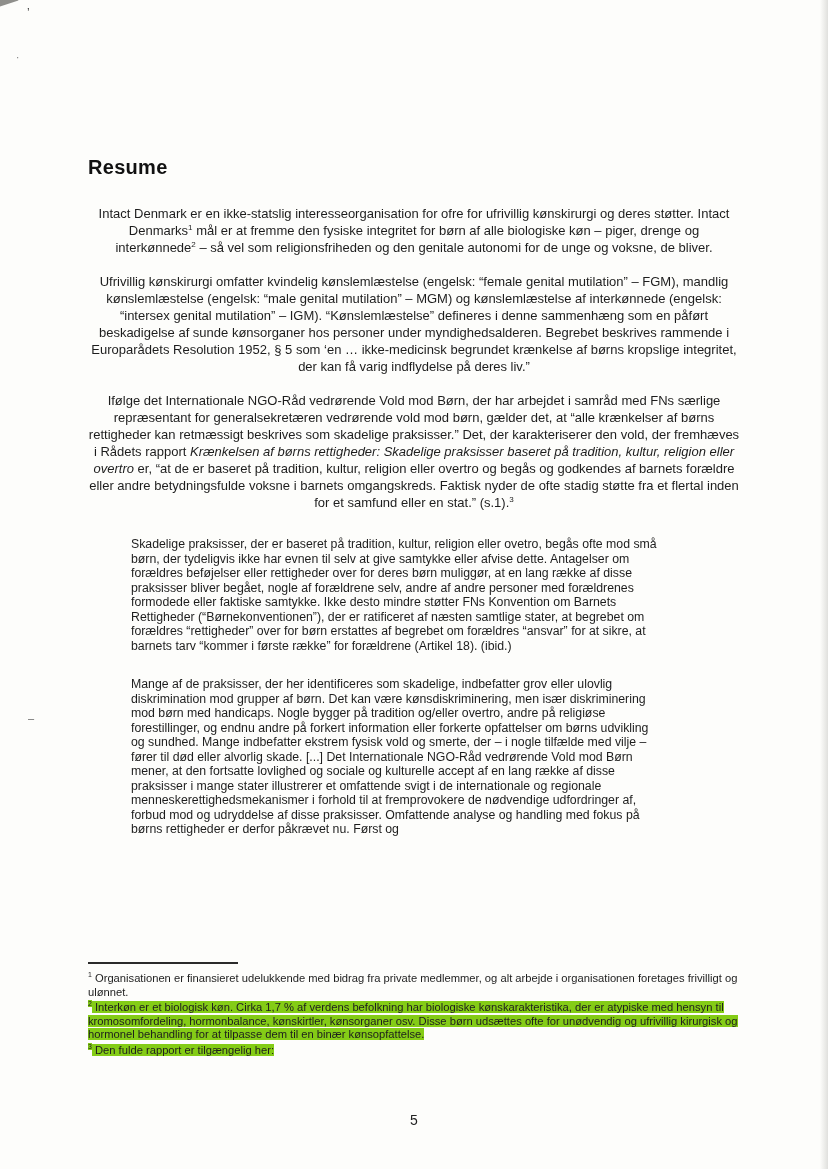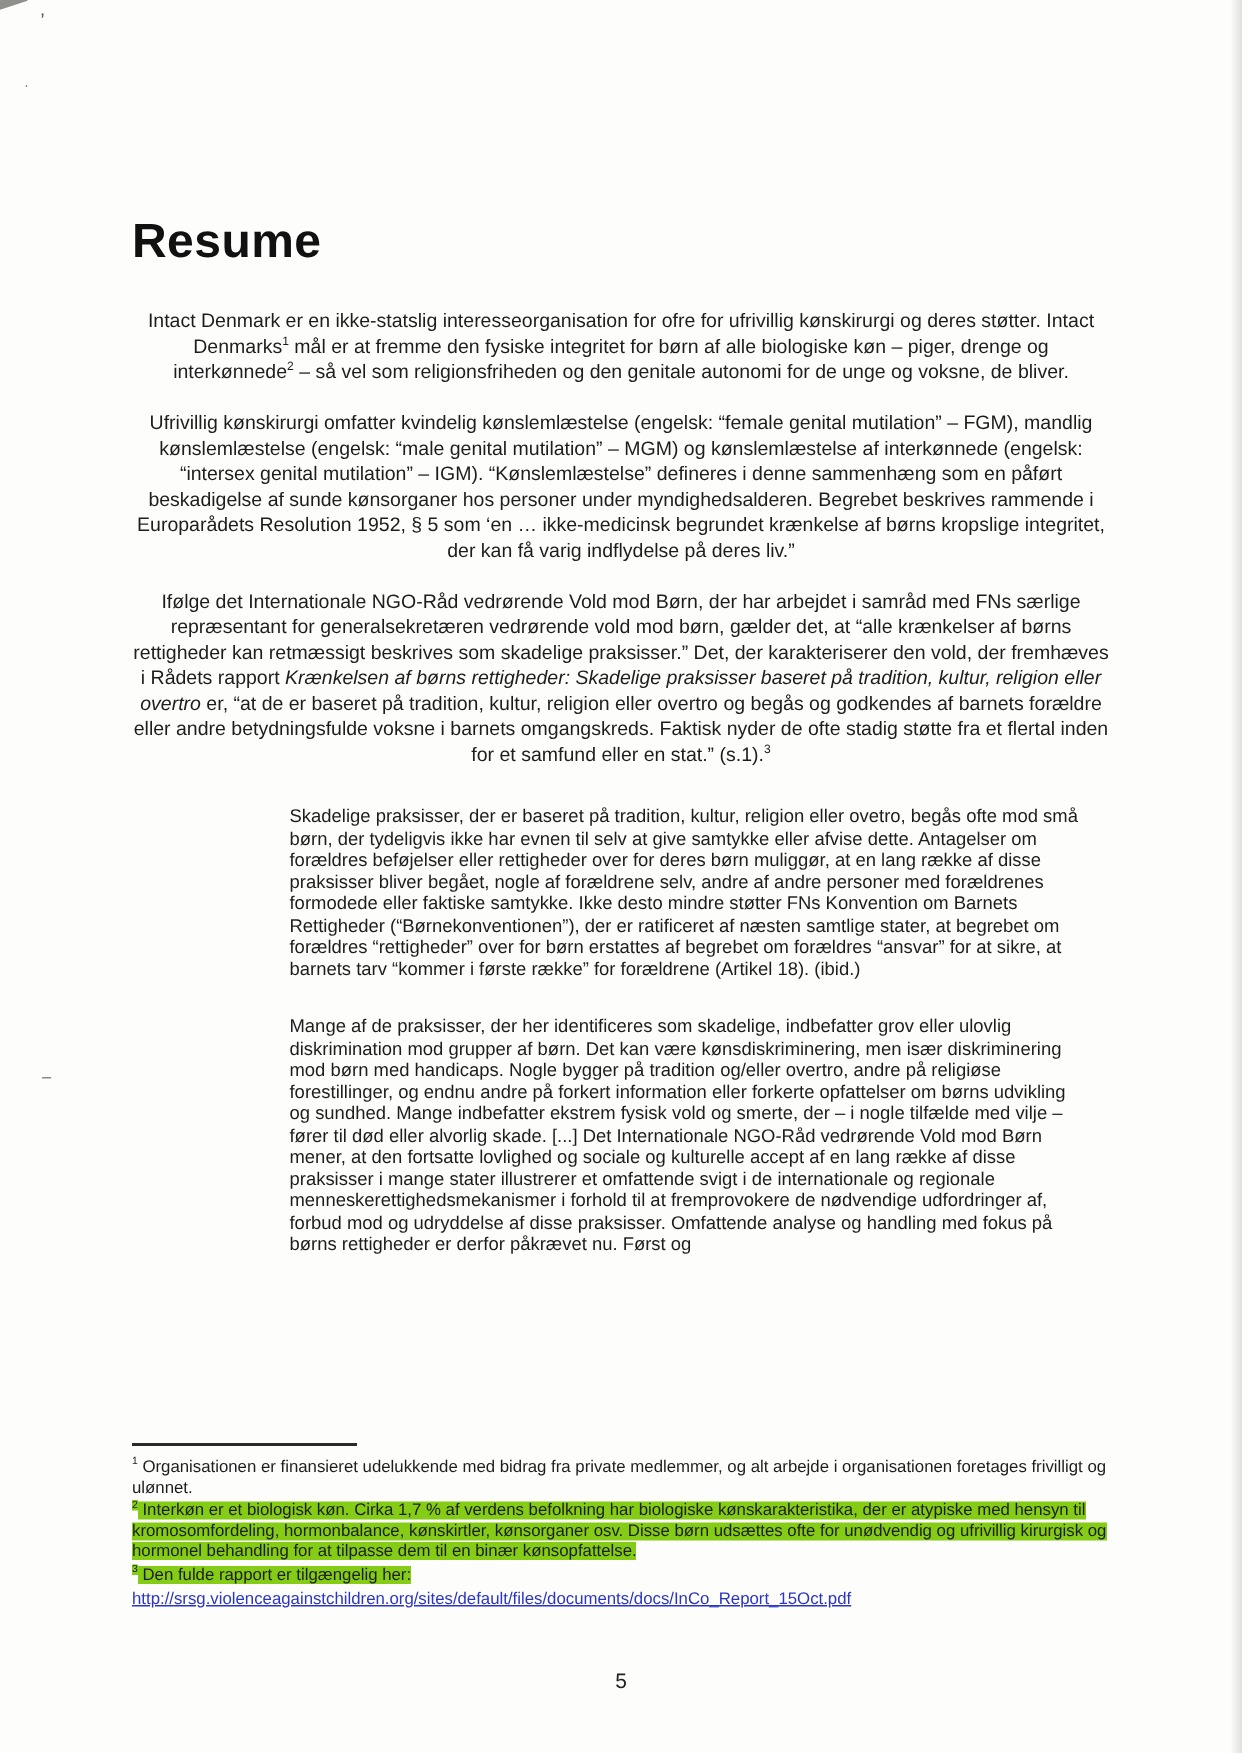--- a/index.html
+++ b/index.html
@@ -8,32 +8,32 @@
     width:828px; height:1169px;
     background:#fdfdfb;
     font-family:"Liberation Sans","DejaVu Sans",sans-serif;
     color:#1d1d1d;
     overflow:hidden;
   }
   .content {
     position:absolute; left:88px; top:140px; width:652px;
   }
   h1.title {
-    margin:2px 0 26px 0;
-    font-size:32px; font-weight:bold; letter-spacing:0.3px; color:#111;
+    margin:16px 0 26px 0;
+    font-size:20px; font-weight:bold; letter-spacing:0.3px; color:#111;
   }
   p.body {
     margin:0 0 17px 0;
     font-size:13px; line-height:17px;
     text-align:center;
   }
   p.body.ngo { margin-bottom:26px; }
   p.lead { margin:0 0 26px 0; font-size:13.5px; line-height:17px; }
   .quote {
-    margin:0 0 24px 105px;
+    margin:0 0 24px 43px;
     width:533px;
     font-size:12.3px; line-height:14.5px;
   }
   .sup { vertical-align:super; font-size:0.62em; line-height:0; }
   .i { font-style:italic; }
   .hl { background:#84cc16; }
   .footnote-section {
     position:absolute; left:88px; top:962px; width:658px;
   }
   .fnrule {
@@ -88,18 +88,17 @@
     <div class="quote">Skadelige praksisser, der er baseret på tradition, kultur, religion eller ovetro, begås ofte mod små børn, der tydeligvis ikke har evnen til selv at give samtykke eller afvise dette. Antagelser om forældres beføjelser eller rettigheder over for deres børn muliggør, at en lang række af disse praksisser bliver begået, nogle af forældrene selv, andre af andre personer med forældrenes formodede eller faktiske samtykke. Ikke desto mindre støtter FNs Konvention om Barnets Rettigheder (“Børnekonventionen”), der er ratificeret af næsten samtlige stater, at begrebet om forældres “rettigheder” over for børn erstattes af begrebet om forældres “ansvar” for at sikre, at barnets tarv “kommer i første række” for forældrene (Artikel 18). (ibid.)</div>
 
     <div class="quote">Mange af de praksisser, der her identificeres som skadelige, indbefatter grov eller ulovlig diskrimination mod grupper af børn. Det kan være kønsdiskriminering, men især diskriminering mod børn med handicaps. Nogle bygger på tradition og/eller overtro, andre på religiøse forestillinger, og endnu andre på forkert information eller forkerte opfattelser om børns udvikling og sundhed. Mange indbefatter ekstrem fysisk vold og smerte, der – i nogle tilfælde med vilje – fører til død eller alvorlig skade. [...] Det Internationale NGO-Råd vedrørende Vold mod Børn mener, at den fortsatte lovlighed og sociale og kulturelle accept af en lang række af disse praksisser i mange stater illustrerer et omfattende svigt i de internationale og regionale menneskerettighedsmekanismer i forhold til at fremprovokere de nødvendige udfordringer af, forbud mod og udryddelse af disse praksisser. Omfattende analyse og handling med fokus på børns rettigheder er derfor påkrævet nu. Først og</div>
   </main>
 
   <section class="footnote-section">
     <div class="fnrule"></div>
     <p class="fn"><span class="sup">1</span><span> Organisationen er finansieret udelukkende med bidrag fra private medlemmer, og alt arbejde i organisationen foretages frivilligt og ulønnet.</span></p>
     <p class="fn"><span class="sup hl">2</span><span class="hl"> Interkøn er et biologisk køn. Cirka 1,7 % af verdens befolkning har biologiske kønskarakteristika, der er atypiske med hensyn til kromosomfordeling, hormonbalance, kønskirtler, kønsorganer osv. Disse børn udsættes ofte for unødvendig og ufrivillig kirurgisk og hormonel behandling for at tilpasse dem til en binær kønsopfattelse.</span></p>
     <p class="fn"><span class="sup hl">3</span><span class="hl"> Den fulde rapport er tilgængelig her:</span></p>
-    <p class="fn"><a class="link" href="#">http://srsg.violenceagainstchildren.org/sites/default/files/documents/docs/InCo_Report_15Oct.pdf</a></p>
   </section>
 
   <div class="pagenum">5</div>
 
 </div>
 
 </body></html>

